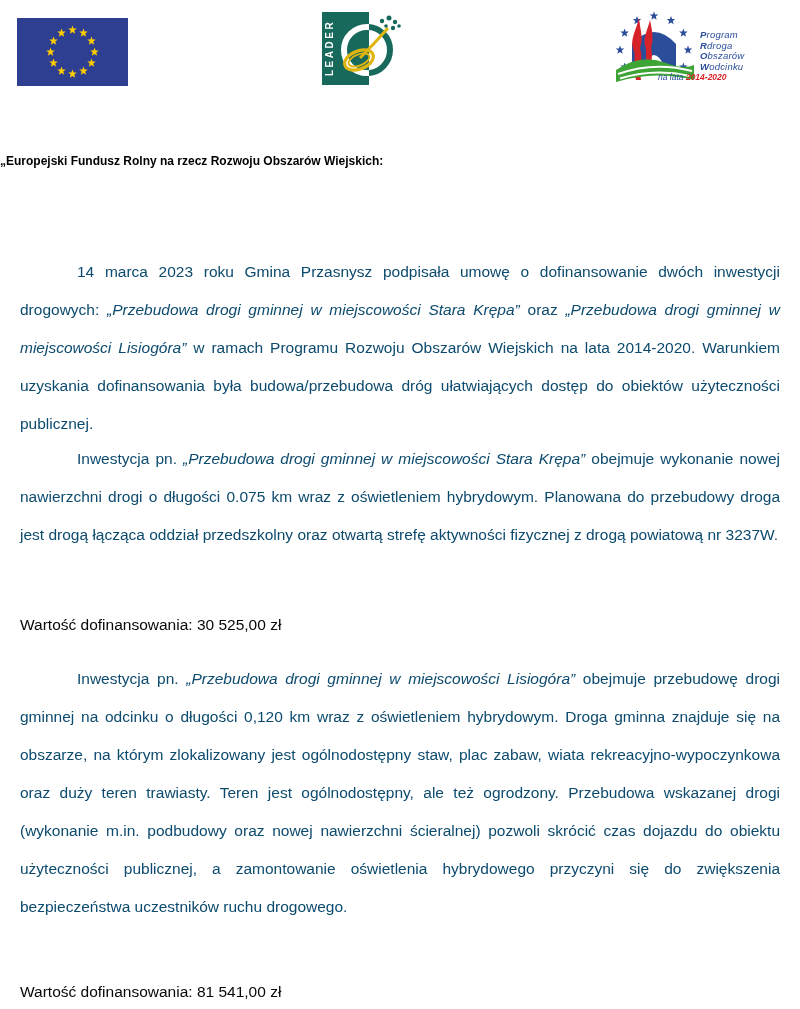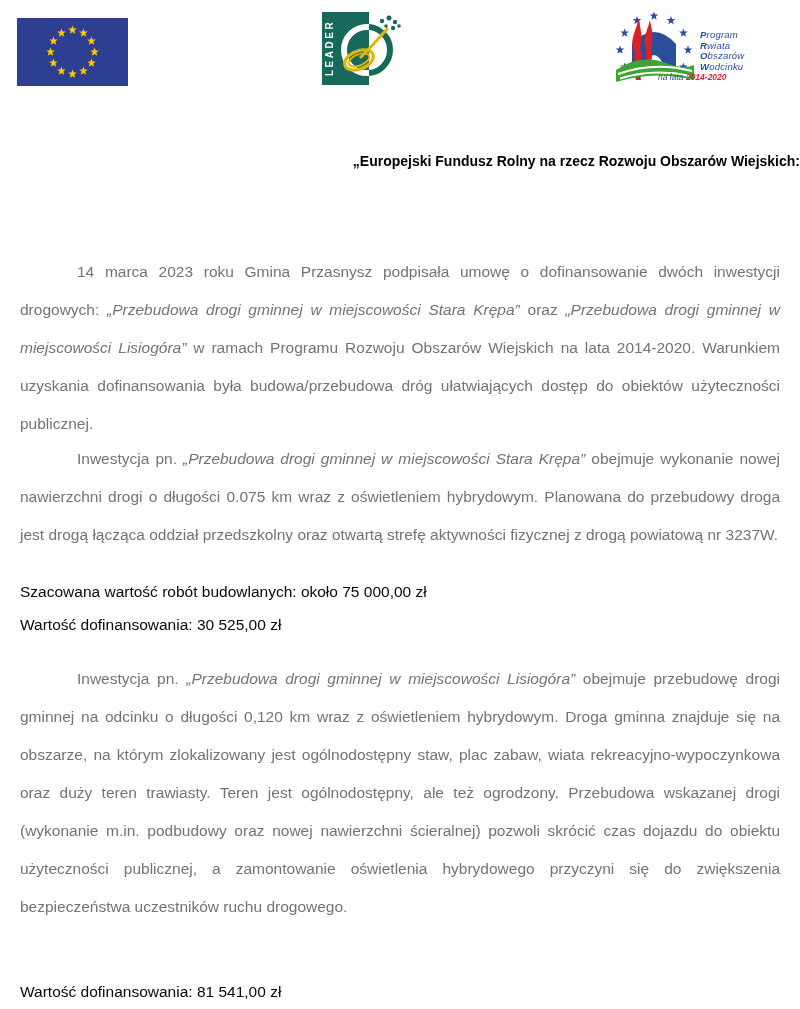--- a/index.html
+++ b/index.html
@@ -10,26 +10,26 @@
   .logo{position:absolute;}
   .logo-eu{left:17px;top:18px;width:111px;height:68px;}
   .logo-leader{left:322px;top:12px;width:89px;height:73px;}
   .logo-prow{left:606px;top:8px;width:140px;height:85px;font-style:italic;}
   .prow-text{position:absolute;left:94px;top:22px;font-size:9.5px;line-height:10.5px;
     color:#2B4E9B;font-weight:normal;letter-spacing:.2px;}
   .prow-text b{font-weight:bold;}
   .prow-years{position:absolute;left:52px;top:64px;font-size:8.5px;color:#2B4E9B;white-space:nowrap;}
   .prow-years .yrs{color:#D6232A;font-weight:bold;}
   .doc-title{
-    position:absolute;left:0;right:0;top:146px;text-align:right;
-    font-weight:bold;font-size:14px;line-height:30px;color:#000;
+    position:absolute;left:0;right:0;top:146px;text-align:left;
+    font-weight:bold;font-size:12px;line-height:30px;color:#000;
   }
   .para{
     position:absolute;left:20px;width:760px;text-align:justify;
-    font-size:15.5px;line-height:38px;text-indent:57px;color:#737373;
+    font-size:15.5px;line-height:38px;text-indent:57px;color:#0c4a6e;
   }
   .para .it{font-style:italic;}
   .p1{top:237px;}
   .p2{top:424px;}
   .p3{top:644px;}
   .cost-line{position:absolute;left:20px;font-size:15.5px;line-height:24px;color:#080808;}
   .c1{top:580px;}
   .c2{top:613px;}
   .c3{top:946px;}
   .c4{top:980px;}
@@ -111,37 +111,36 @@
       <path d="M26,58 L26,36 Q48,12 70,36 L70,58 Z" fill="#2B4E9B"></path>
       <path d="M38,58 Q48,36 58,58 Z" fill="#ffffff"></path>
       <path d="M30,72 C26,58 31,50 27,40 C24,32 30,22 33,10 C34,22 38,30 34,40 C38,52 32,58 35,72 Z" fill="#D6232A"></path>
       <path d="M41,66 C38,55 42,47 39,37 C37,29 42,21 44,12 C46,22 48,30 45,40 C48,50 43,57 45,66 Z" fill="#D6232A"></path>
       <path d="M10,62 Q35,45 60,55 Q78,62 88,57 L88,72 Q48,62 10,74 Z" fill="#3DA435"></path>
       <path d="M12,66 Q48,53 86,63" fill="none" stroke="#ffffff" stroke-width="2"></path>
       <path d="M14,70.5 Q48,60 84,68" fill="none" stroke="#ffffff" stroke-width="2"></path>
     </svg>
     <div class="prow-text">
       <div><b>P</b><span>rogram</span></div>
-      <div><b>R</b><span>wiata</span></div>
+      <div><b>R</b><span>droga</span></div>
       <div><b>O</b><span>bszarów</span></div>
       <div><b>W</b><span>odcinku</span></div>
     </div>
     <div class="prow-years">
       <span>na lata</span>
       <span class="yrs">2014-2020</span>
     </div>
   </div>
 
   <div class="doc-title">
     <div>„Europejski Fundusz Rolny na rzecz Rozwoju Obszarów Wiejskich:</div>
   </div>
 
   <p class="para p1"><span>14 marca 2023 roku Gmina Przasnysz podpisała umowę o dofinansowanie dwóch inwestycji drogowych: </span><span class="it">„Przebudowa drogi gminnej w miejscowości Stara Krępa”</span><span> oraz </span><span class="it">„Przebudowa drogi gminnej w miejscowości Lisiogóra”</span><span> w ramach Programu Rozwoju Obszarów Wiejskich na lata 2014-2020. Warunkiem uzyskania dofinansowania była budowa/przebudowa dróg ułatwiających dostęp do obiektów użyteczności publicznej.</span></p>
   <p class="para p2"><span>Inwestycja pn. </span><span class="it">„Przebudowa drogi gminnej w miejscowości Stara Krępa”</span><span> obejmuje wykonanie nowej nawierzchni drogi o długości 0.075 km wraz z oświetleniem hybrydowym. Planowana do przebudowy droga jest drogą łącząca oddział przedszkolny oraz otwartą strefę aktywności fizycznej z drogą powiatową nr 3237W.</span></p>
 
-  <div class="cost-line c1">Szacowana wartość robót budowlanych: około 75 000,00 zł</div>
   <div class="cost-line c2">Wartość dofinansowania: 30 525,00 zł</div>
 
   <p class="para p3"><span>Inwestycja pn. </span><span class="it">„Przebudowa drogi gminnej w miejscowości Lisiogóra”</span><span> obejmuje przebudowę drogi gminnej na odcinku o długości 0,120 km wraz z oświetleniem hybrydowym. Droga gminna znajduje się na obszarze, na którym zlokalizowany jest ogólnodostępny staw, plac zabaw, wiata rekreacyjno-wypoczynkowa oraz duży teren trawiasty. Teren jest ogólnodostępny, ale też ogrodzony. Przebudowa wskazanej drogi (wykonanie m.in. podbudowy oraz nowej nawierzchni ścieralnej) pozwoli skrócić czas dojazdu do obiektu użyteczności publicznej, a zamontowanie oświetlenia hybrydowego przyczyni się do zwiększenia bezpieczeństwa uczestników ruchu drogowego.</span></p>
 
   <div class="cost-line c4">Wartość dofinansowania: 81 541,00 zł</div>
 
 </div>
 
 </body></html>

